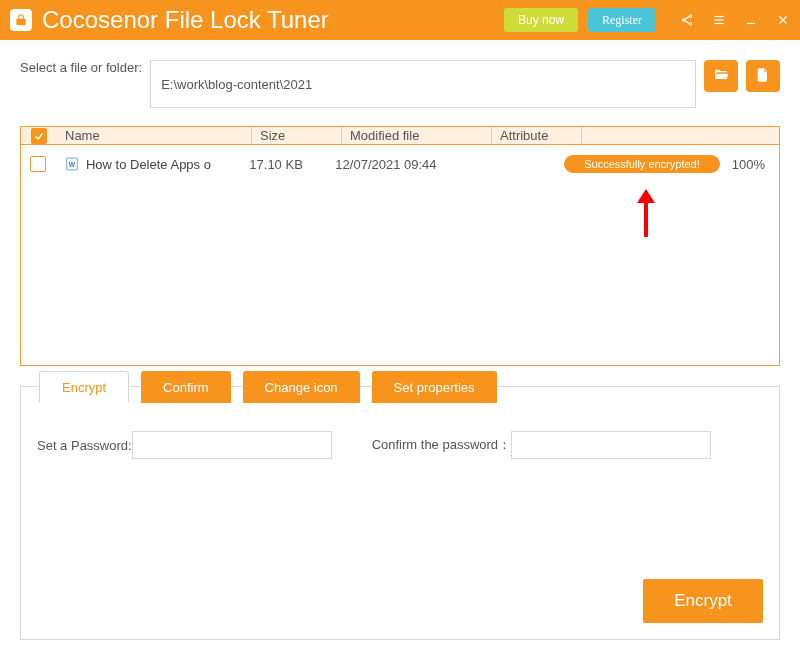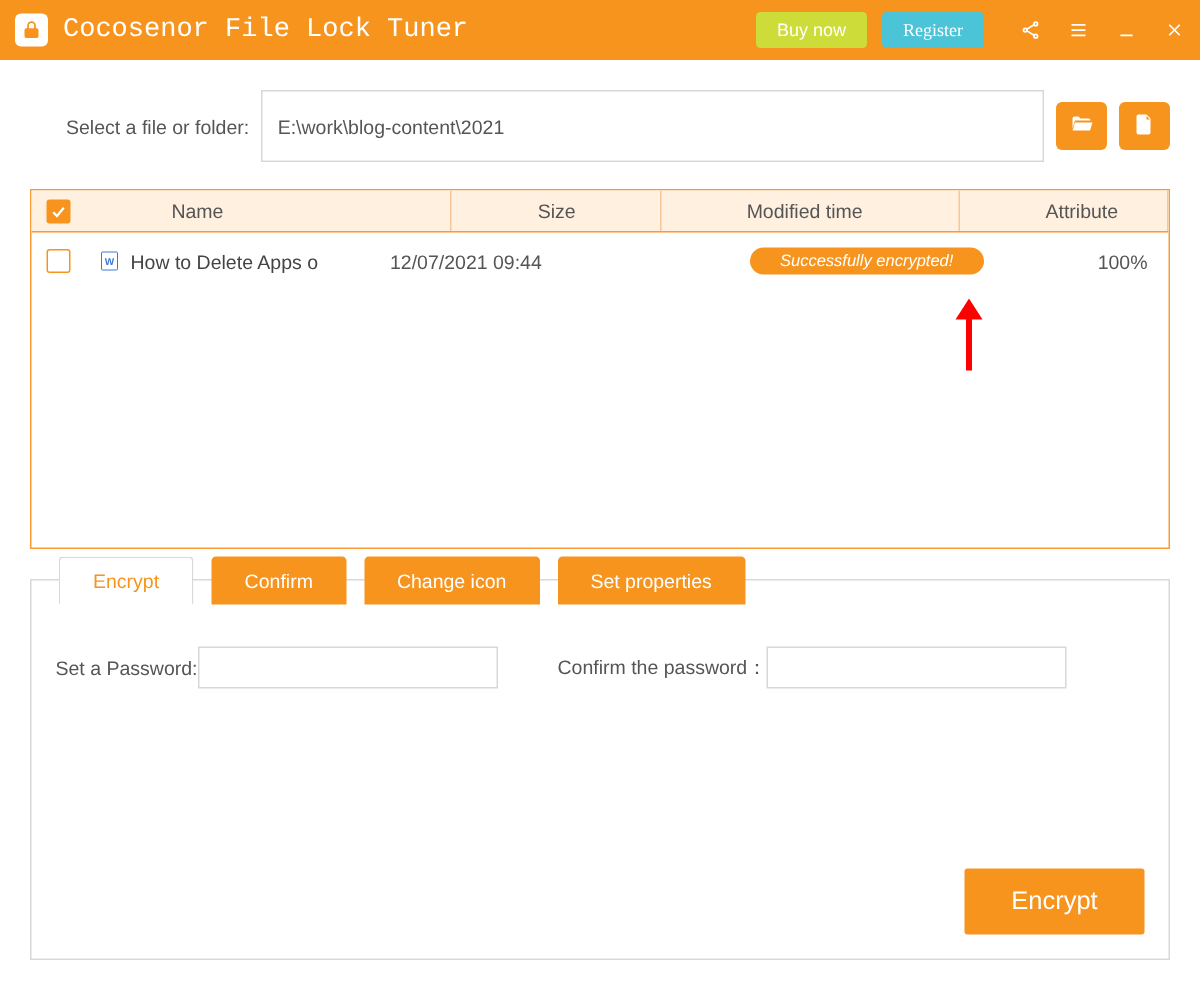--- a/index.html
+++ b/index.html
@@ -23,60 +23,60 @@
   .titlebar {
     height: 40px; background: var(--orange);
     display: flex; align-items: center; color: #fff;
     padding: 0 10px; gap: 10px;
   }
   .app-logo {
     width: 22px; height: 22px; border-radius: 4px; background: #fff;
     display: inline-flex; align-items: center; justify-content: center;
     color: var(--orange); font-weight: bold;
   }
-  .app-title { font-size: 18px; font-weight: 500; flex: 0 0 auto; font-family: Liberation Mono, monospace; }
+  .app-title { font-size: 24px; font-weight: 500; flex: 0 0 auto; }
   .title-spacer { flex: 1; }
   .pill-btn {
     height: 24px; padding: 0 14px; border-radius: 3px; border: none;
     color: #fff; font-size: 12px; cursor: pointer;
   }
   .pill-buy { background: var(--green); color:#fff; }
   .pill-reg { background: var(--teal); font-family: Liberation Serif, serif; }
   .title-icons { display: flex; gap: 18px; margin-left: 14px; align-items: center; }
   .tb-icon { width: 14px; height: 14px; color: #fff; cursor: pointer; display:inline-flex; align-items:center; justify-content:center; }
 
   
   .body {
     padding: 20px; height: 620px; display: flex; flex-direction: column;
   }
 
   
-  .pathrow { display: flex; align-items: center; gap: 8px; margin-left: 24px; }
+  .pathrow { display: flex; gap: 8px; }
   .path-label { font-size: 13px; color: var(--text); }
   .path-input {
     flex: 1; height: 48px; border: 1px solid var(--border);
     padding: 0 10px; font-size: 13px; color: var(--text);
   }
   .sq-btn {
     width: 34px; height: 32px; background: var(--orange);
     border: none; border-radius: 4px; color: #fff; cursor: pointer;
     display: inline-flex; align-items: center; justify-content: center;
   }
 
   
   .table-wrap {
     margin-top: 18px; border: 1px solid var(--orange2);
     height: 240px; display: flex; flex-direction: column;
     background:#fff;
   }
   .thead {
     background: var(--orange3);
     border-bottom: 1px solid var(--orange2);
-    display: flex; align-items: center; height: 28px;
-    font-size: 13px; color: var(--text); justify-content: space-between;
+    display: flex; align-items: center; height: 18px;
+    font-size: 13px; color: var(--text);
   }
   .th, .td { padding: 0 8px; display:flex; align-items:center; height:100%; }
   .col-chk { width: 36px; justify-content:center; }
   .col-name { width: 195px; }
   .col-size { width: 90px; }
   .col-time { width: 150px; }
   .col-attr { width: 90px; }
   .col-prog { flex: 1; }
   .th.sep { border-right: 1px solid #f5c89a; }
   .tbody { flex: 1; overflow: auto; position: relative; }
@@ -88,21 +88,21 @@
     width: 16px; height: 16px; border: 1px solid var(--orange);
     border-radius: 2px; display: inline-flex; align-items:center; justify-content:center;
     background:#fff; cursor:pointer;
   }
   .chkbox.checked { background: var(--orange); color:#fff; }
   .file-icon { width:16px; height:16px; margin-right:6px; color:#3a7bd5; flex:0 0 auto; }
   .file-name { color:#444; overflow:hidden; text-overflow:ellipsis; white-space:nowrap; }
 
   .progress-pill {
     background: var(--orange); color:#fff; font-size:11px;
-    padding: 3px 20px; border-radius: 10px; white-space:nowrap;font-style:italic;
+    padding: 3px 20px; border-radius: 10px; white-space:nowrap;
   }
   .progress-wrap { display:flex; align-items:center; gap:12px; width:100%; }
   .progress-pct { font-size:13px; color:var(--text); margin-left:auto; padding-right:6px; }
 
   
   .arrow {
     position: absolute; left: 610px; top: 44px; color: red;
   }
 
   
@@ -209,37 +209,38 @@
     <div class="thead">
       <div class="th col-chk">
         <span class="chkbox checked">
           <svg viewBox="0 0 24 24" width="12" height="12" fill="none" stroke="#fff" stroke-width="3">
               <polyline points="5 13 10 18 19 7"></polyline>
             </svg>
         </span>
       </div>
       <div class="th col-name sep">Name</div>
       <div class="th col-size sep">Size</div>
-      <div class="th col-time sep">Modified time</div>
+      <div class="th col-time sep">Modified file</div>
       <div class="th col-attr sep">Attribute</div>
     </div>
     <div class="tbody">
       <div class="trow">
         <div class="td col-chk">
           <span class="chkbox"></span>
         </div>
         <div class="td col-name">
           <span class="file-icon">
             <svg viewBox="0 0 24 24" width="16" height="16" fill="currentColor">
                 <rect x="4" y="3" width="16" height="18" rx="1" fill="#fff" stroke="#3a7bd5"></rect>
                 <text x="12" y="16" font-size="10" text-anchor="middle" fill="#3a7bd5" font-weight="bold">W</text>
               </svg>
           </span>
           <span class="file-name">How to Delete Apps o</span>
         </div>
+        <div class="td col-size">17.10 KB</div>
         <div class="td col-time">12/07/2021 09:44</div>
         <div class="td col-attr"></div>
         <div class="td col-prog">
           <div class="progress-wrap">
             <span class="progress-pill">Successfully encrypted!</span>
             <span class="progress-pct">100%</span>
           </div>
         </div>
       </div>
 

